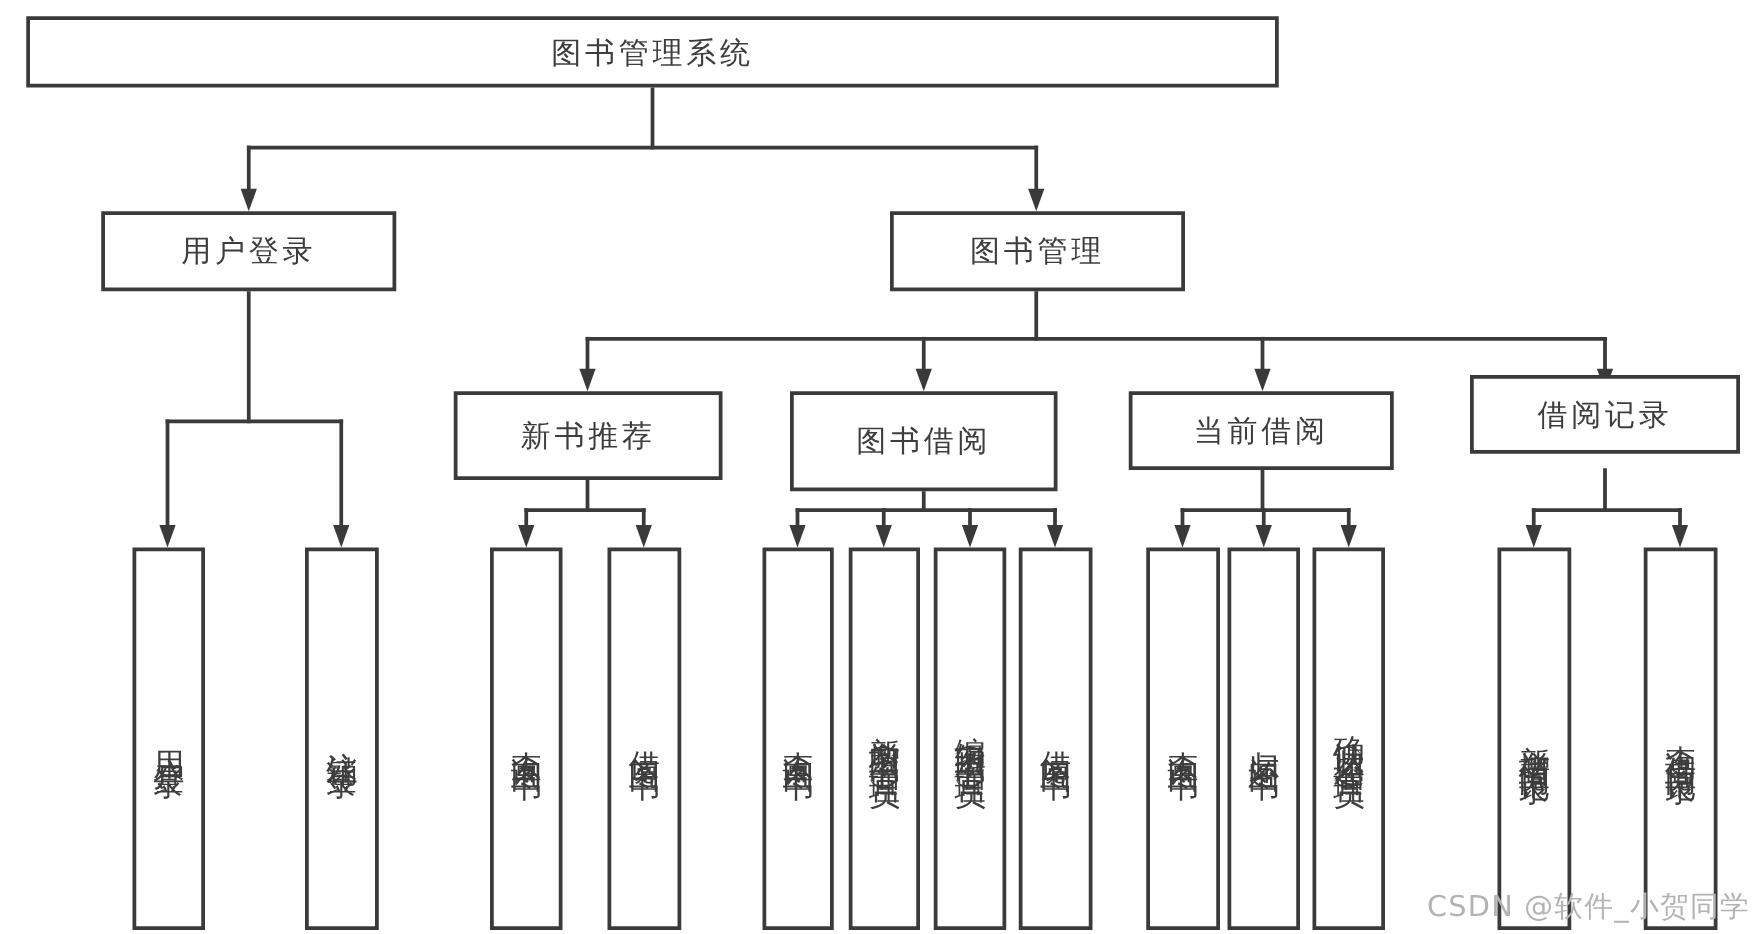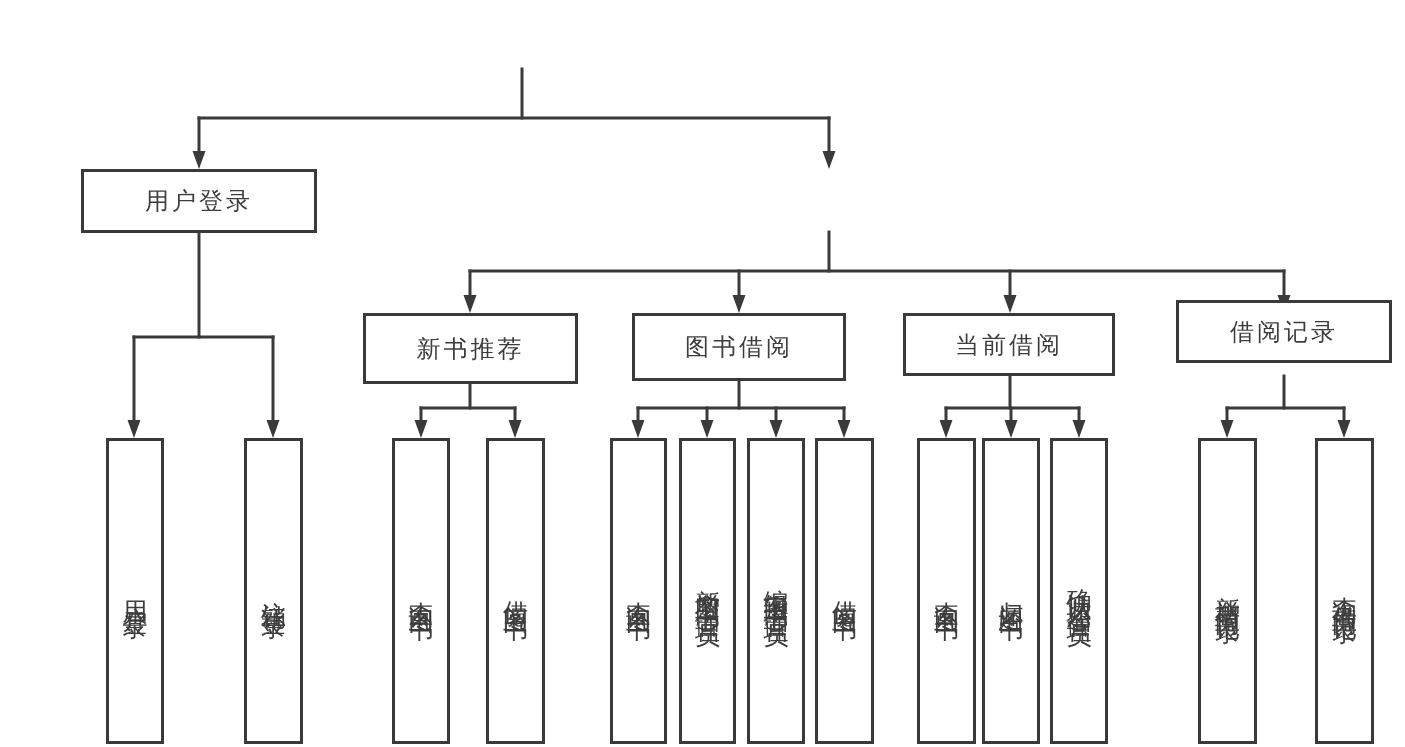--- a/index.html
+++ b/index.html
@@ -116,29 +116,35 @@
       <polygon points="769.5,420 782.5,420 776,438"></polygon>
       <polygon points="837.5,420 850.5,420 844,438"></polygon>
       <polygon points="939.5,420 952.5,420 946,438"></polygon>
       <polygon points="1004.5,420 1017.5,420 1011,438"></polygon>
       <polygon points="1072.5,420 1085.5,420 1079,438"></polygon>
       <polygon points="1220.5,420 1233.5,420 1227,438"></polygon>
       <polygon points="1337.5,420 1350.5,420 1344,438"></polygon>
     </g>
   </svg>
 
+  <div class="box h" style="left:21px;top:13px;width:1002px;height:57px">
+    <span>图书管理系统</span>
+  </div>
 
   <div class="box h" style="left:81px;top:169px;width:236px;height:64px">
     <span>用户登录</span>
+  </div>
+  <div class="box h" style="left:712px;top:169px;width:236px;height:64px">
+    <span>图书管理</span>
   </div>
 
   <div class="box h" style="left:363px;top:313px;width:215px;height:71px">
     <span>新书推荐</span>
   </div>
-  <div class="box h" style="left:632px;top:313px;width:214px;height:68px">
+  <div class="box h" style="left:632px;top:313px;width:214px;height:80px">
     <span>图书借阅</span>
   </div>
   <div class="box h" style="left:903px;top:313px;width:212px;height:63px">
     <span>当前借阅</span>
   </div>
   <div class="box h" style="left:1176px;top:300px;width:216px;height:63px">
     <span>借阅记录</span>
   </div>
 
   <div class="box v" style="left:106px;top:438px;width:58px;height:306px">
@@ -174,14 +180,15 @@
   <div class="box v" style="left:1050px;top:438px;width:58px;height:306px">
     <span>确认归还（管理员）</span>
   </div>
   <div class="box v" style="left:1198px;top:438px;width:59px;height:306px">
     <span>新增借阅记录</span>
   </div>
   <div class="box v" style="left:1315px;top:438px;width:59px;height:306px">
     <span>查询借阅记录</span>
   </div>
 
+  <div class="watermark">CSDN @软件_小贺同学</div>
 
 </div>
 
 </body></html>

